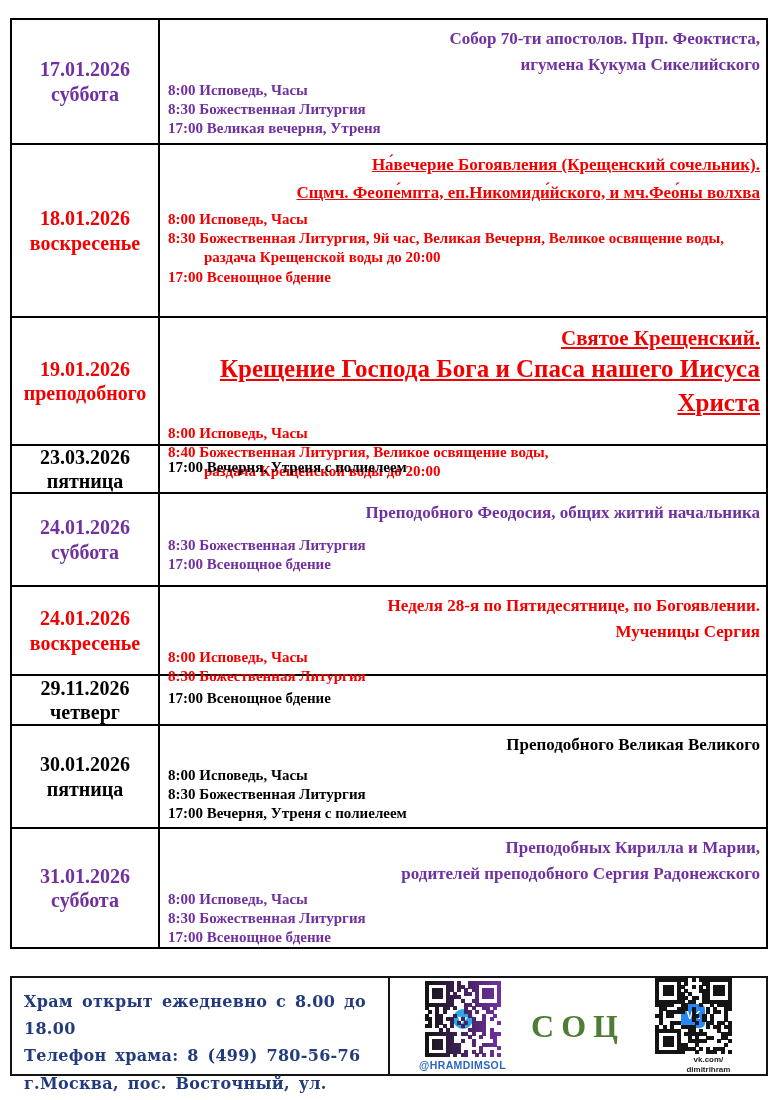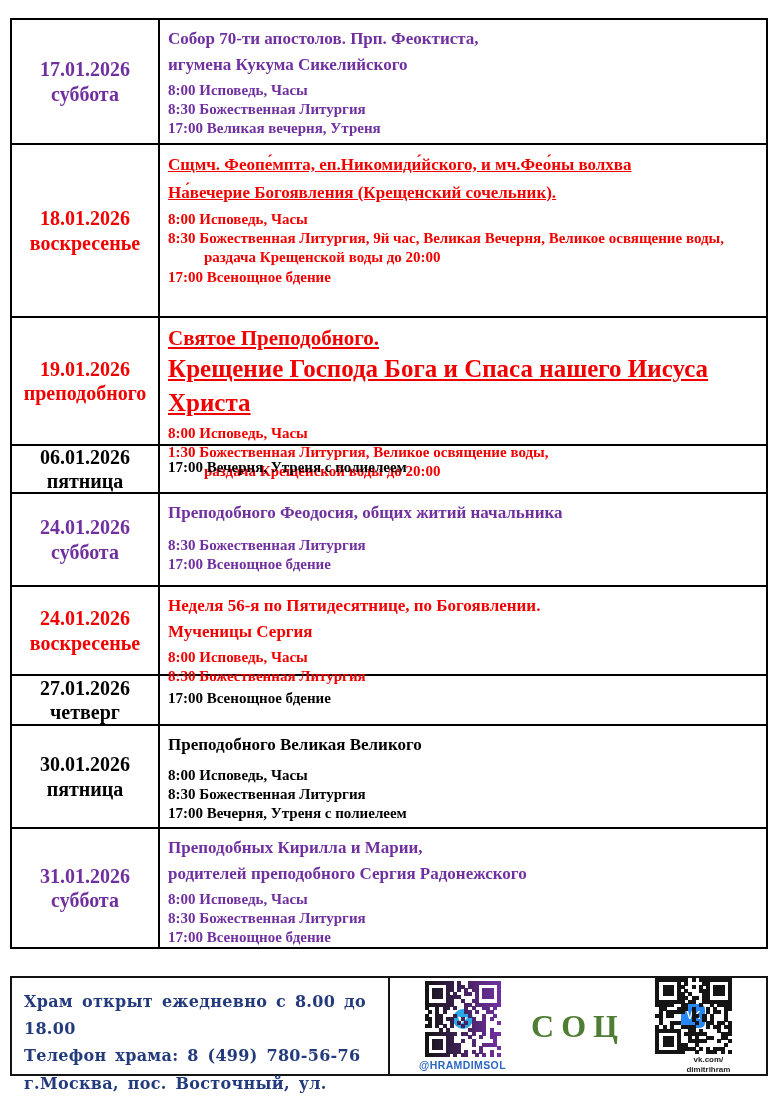--- a/index.html
+++ b/index.html
@@ -14,21 +14,21 @@
   .r1{height:125px}.r2{height:173px}.r3{height:128px}.r4{height:48px}
   .r5{height:93px}.r6{height:89px}.r7{height:50px}.r8{height:103px}.r9{height:118px}
 
   .date-cell{width:148px;flex:0 0 148px;border-right:2px solid #000;box-sizing:border-box;
              display:flex;flex-direction:column;align-items:center;justify-content:center;
              font-size:20px;line-height:1.22;text-align:center;}
   .svc-cell{flex:1;box-sizing:border-box;padding:6px 6px 2px 8px;display:flex;
             flex-direction:column;}
   .svc-cell.center{justify-content:center;padding-top:0;}
 
-  .hdr{text-align:left;font-size:17px;line-height:1.5;}
+  .hdr{text-align:right;font-size:17px;line-height:1.5;}
   .r2 .hdr{line-height:1.62;}
   .hdr.u{text-decoration:underline;}
   .hdr.big1{font-size:21px;line-height:1.35;}
   .hdr.big2{font-size:25px;line-height:1.35;}
 
   .svcs{margin-top:4px;}
   .r5 .svcs{margin-top:10px;} .r8 .svcs{margin-top:8px;}
   .svc{font-size:15px;line-height:1.28;text-align:left;}
   .svc.cont{padding-left:36px;}
 
@@ -90,50 +90,50 @@
         </div>
       </div>
     </div>
 
     <div class="row r2 c-red">
       <div class="date-cell">
         <div>18.01.2026</div>
         <div>воскресенье</div>
       </div>
       <div class="svc-cell">
+        <div class="hdr u">На́вечерие Богоявления (Крещенский сочельник).</div>
         <div class="hdr u">Сщмч. Феопе́мпта, еп.Никомиди́йского, и мч.Фео́ны волхва</div>
-        <div class="hdr u">На́вечерие Богоявления (Крещенский сочельник).</div>
         <div class="svcs">
           <div class="svc">8:00 Исповедь, Часы</div>
           <div class="svc">8:30 Божественная Литургия, 9й час, Великая Вечерня, Великое освящение воды,</div>
           <div class="svc cont">раздача Крещенской воды до 20:00</div>
           <div class="svc">17:00 Всенощное бдение</div>
         </div>
       </div>
     </div>
 
     <div class="row r3 c-red">
       <div class="date-cell">
         <div>19.01.2026</div>
         <div>преподобного</div>
       </div>
       <div class="svc-cell">
-        <div class="hdr u big1">Святое Преподобного.</div>
+        <div class="hdr u big1">Святое Крещенский.</div>
         <div class="hdr u big2">Крещение Господа Бога и Спаса нашего Иисуса Христа</div>
         <div class="svcs">
           <div class="svc">8:00 Исповедь, Часы</div>
-          <div class="svc">1:30 Божественная Литургия, Великое освящение воды,</div>
+          <div class="svc">8:40 Божественная Литургия, Великое освящение воды,</div>
           <div class="svc cont">раздача Крещенской воды до 20:00</div>
         </div>
       </div>
     </div>
 
     <div class="row r4 c-black">
       <div class="date-cell">
-        <div>06.01.2026</div>
+        <div>23.03.2026</div>
         <div>пятница</div>
       </div>
       <div class="svc-cell center">
         <div class="svc">17:00 Вечерня, Утреня с полиелеем</div>
       </div>
     </div>
 
     <div class="row r5 c-purple">
       <div class="date-cell">
         <div>24.01.2026</div>
@@ -147,32 +147,32 @@
         </div>
       </div>
     </div>
 
     <div class="row r6 c-red">
       <div class="date-cell">
         <div>24.01.2026</div>
         <div>воскресенье</div>
       </div>
       <div class="svc-cell">
-        <div class="hdr">Неделя 56-я по Пятидесятнице, по Богоявлении.</div>
+        <div class="hdr">Неделя 28-я по Пятидесятнице, по Богоявлении.</div>
         <div class="hdr">Мученицы Сергия</div>
         <div class="svcs">
           <div class="svc">8:00 Исповедь, Часы</div>
           <div class="svc">8:30 Божественная Литургия</div>
         </div>
       </div>
     </div>
 
     <div class="row r7 c-black">
       <div class="date-cell">
-        <div>27.01.2026</div>
+        <div>29.11.2026</div>
         <div>четверг</div>
       </div>
       <div class="svc-cell center">
         <div class="svc">17:00 Всенощное бдение</div>
       </div>
     </div>
 
     <div class="row r8 c-black">
       <div class="date-cell">
         <div>30.01.2026</div>

